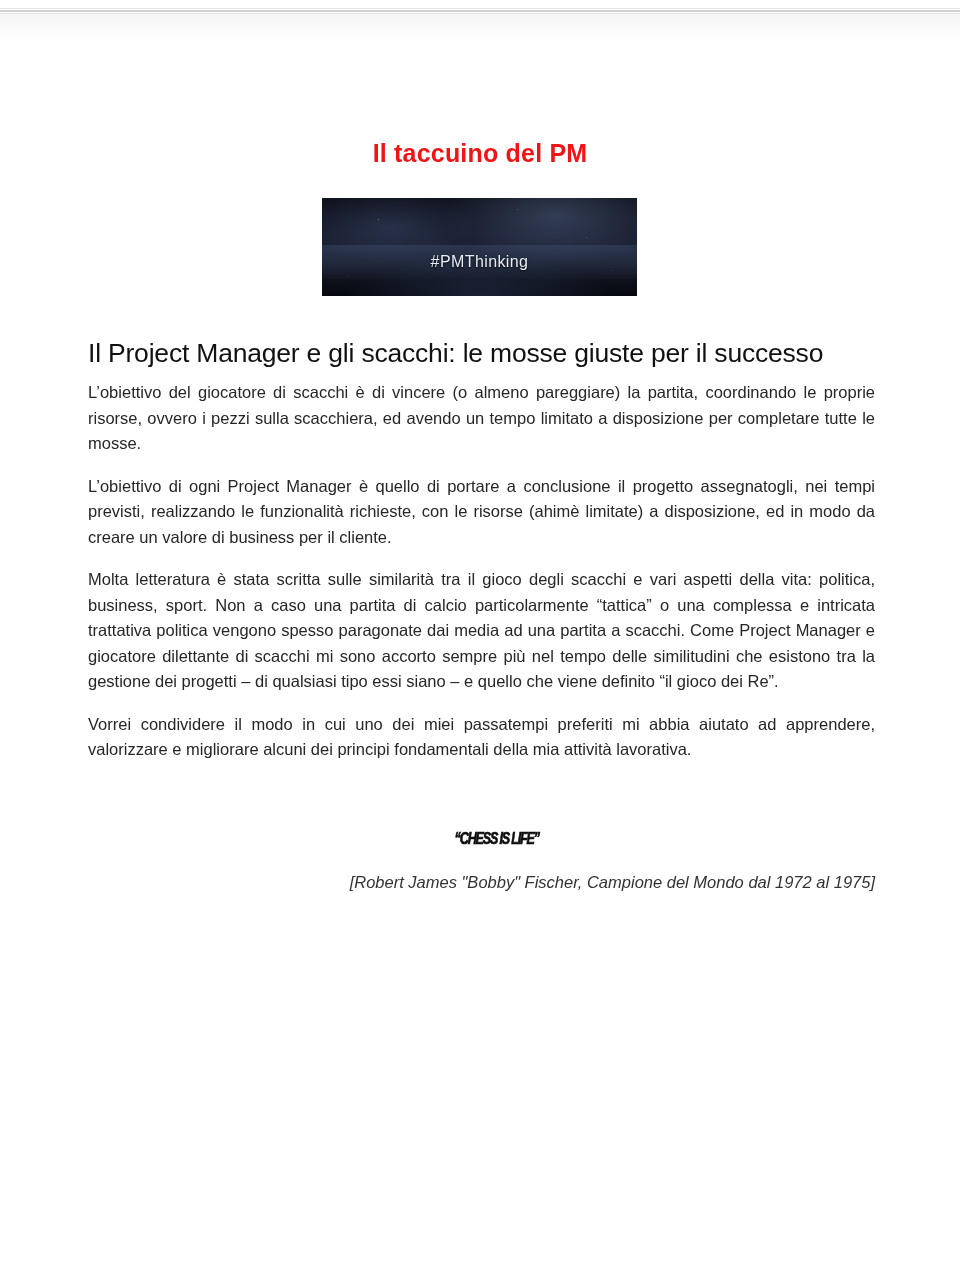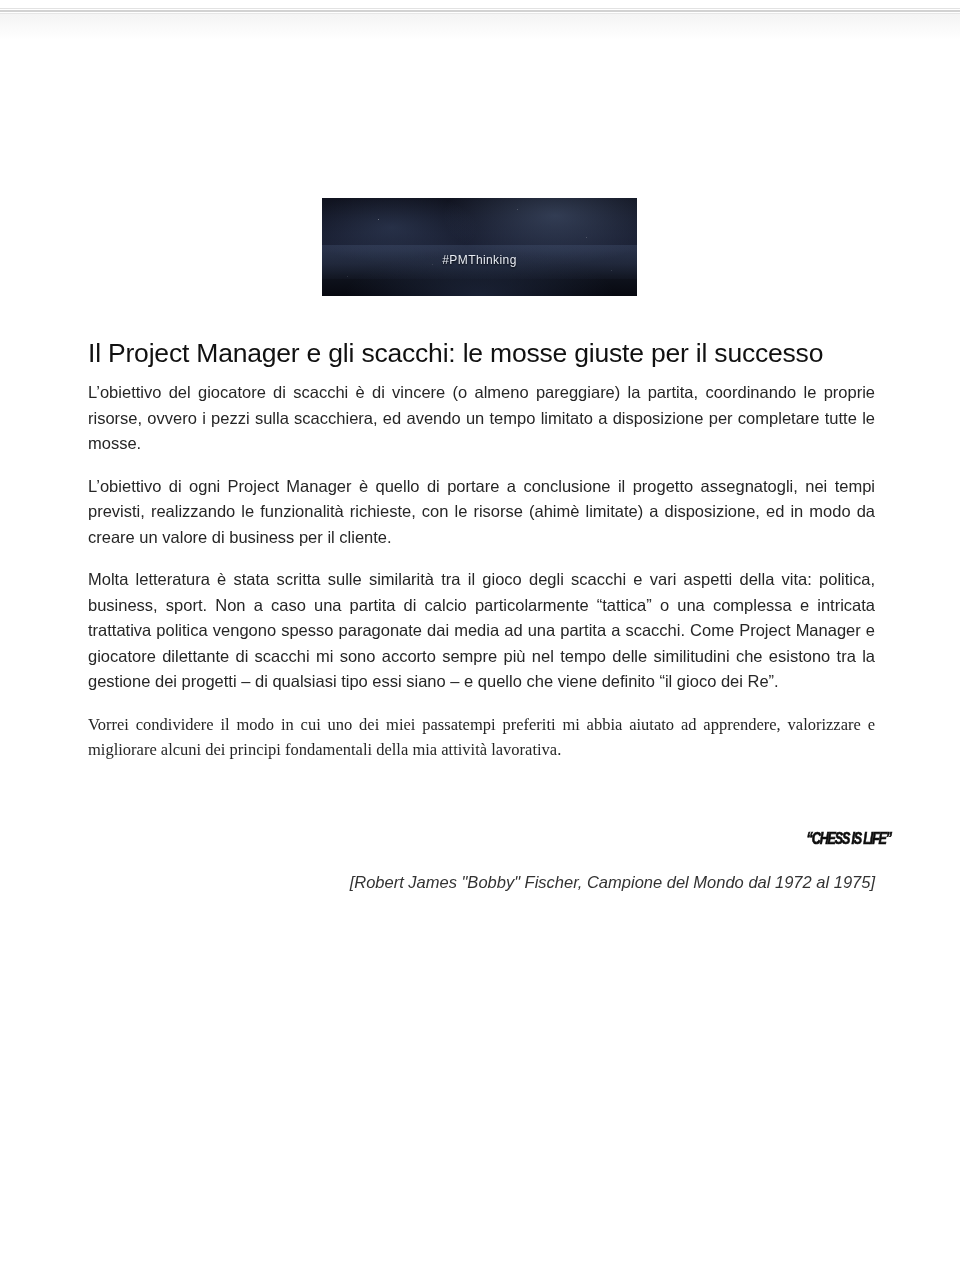--- a/index.html
+++ b/index.html
@@ -96,21 +96,21 @@
     height: 34px;
     background: linear-gradient(to bottom, rgba(74,90,122,0.32) 0%, rgba(60,74,104,0.30) 55%, rgba(30,38,58,0.18) 100%);
   }
   .banner .caption {
     position: absolute;
     left: 0;
     right: 0;
     top: 55px;
     text-align: center;
     color: #e8ecf4;
-    font-size: 12px;
+    font-size: 16px;
     letter-spacing: 0.4px;
     text-shadow: 0 1px 2px rgba(0,0,0,0.85);
   }
 
   
   .article {
     position: absolute;
     top: 336px;
     left: 88px;
     width: 787px;
@@ -123,29 +123,29 @@
     color: #111111;
     letter-spacing: -0.2px;
   }
   .article p {
     margin: 0 0 17px 0;
     font-size: 16.5px;
     line-height: 25.5px;
     color: #262626;
     text-align: justify;
   }
-  .article p:last-of-type { margin-bottom: 0; font-family: Liberation Serif, serif; }
+  .article p:last-of-type { margin-bottom: 0; }
 
   
   .quote-line {
     position: absolute;
     top: 829px;
-    left: 104px;
+    left: 88px;
     width: 787px;
-    text-align: right;
+    text-align: center;
   }
   .quote-line .quote-text {
     display: inline-block;
     font-family: "Liberation Sans", sans-serif;
     font-size: 17px;
     font-weight: bold;
     font-style: italic;
     color: #0d0d0d;
     letter-spacing: -1.6px;
     transform: scaleX(0.74);
@@ -170,20 +170,21 @@
 
 <div id="page">
 
   <div class="top-rule-band">
     <div class="rule r1"></div>
     <div class="rule r2"></div>
     <div class="rule r3"></div>
   </div>
   <div class="page-fade"></div>
 
+  <div class="site-title">Il taccuino del PM</div>
 
   <div class="banner">
     <div class="star-haze"></div>
     <div class="caption-band"></div>
     <div class="caption">#PMThinking</div>
   </div>
 
   <div class="article">
     <h1 class="article-title">Il Project Manager e gli scacchi: le mosse giuste per il successo</h1>
     <p>L’obiettivo del giocatore di scacchi è di vincere (o almeno pareggiare) la partita, coordinando le proprie risorse, ovvero i pezzi sulla scacchiera, ed avendo un tempo limitato a disposizione per completare tutte le mosse.</p>

